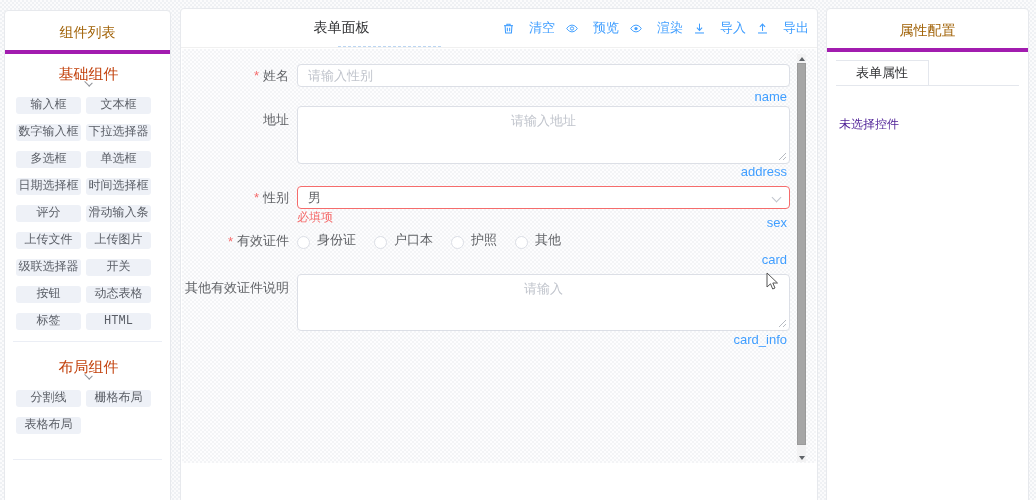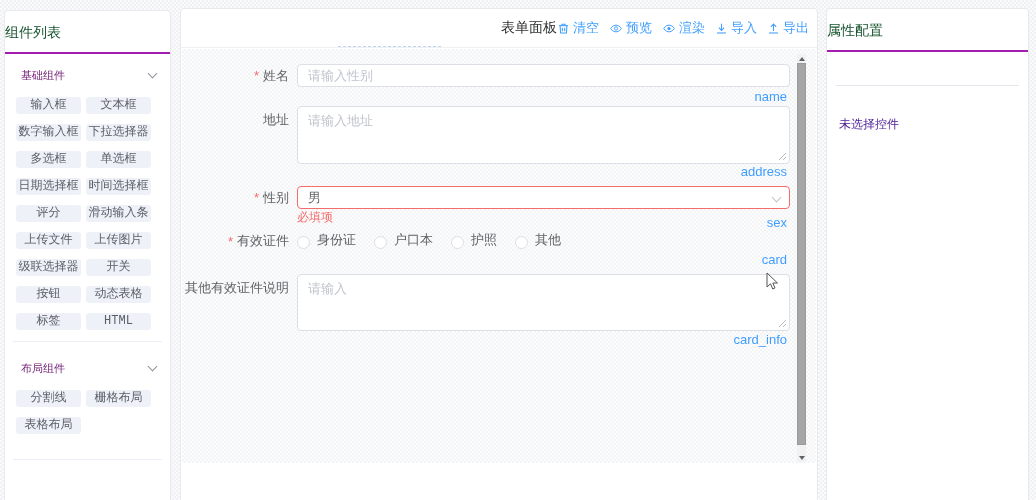--- a/index.html
+++ b/index.html
@@ -5,59 +5,59 @@
   * { margin:0; padding:0; box-sizing:border-box; }
   html,body { width:1036px; height:500px; overflow:hidden; }
   body {
     font-family:"Liberation Sans","DejaVu Sans",sans-serif;
     background-color:#fafbfc;
     background-image:conic-gradient(#eff1f4 25%, #fbfbfc 0 50%, #eff1f4 0 75%, #fbfbfc 0);
     background-size:4px 4px;
     position:relative; color:#303133;
   }
   .panel { position:absolute; background:#fff; border:1px solid #e7e9ed; border-radius:4px; }
-  .panel-title { height:43px; line-height:43px; text-align:left; font-size:14px; color:#14532d; border-bottom:2px solid #a21caf; }
+  .panel-title { height:43px; line-height:43px; text-align:center; font-size:14px; color:#a16207; border-bottom:4px solid #a21caf; }
 
   
   #left-panel  { left:4px;  top:10px; width:167px; height:540px; }
   .section-head { display:flex; align-items:center; justify-content:space-between;
-                  padding:0 14px 0 16px; height:20px; margin-top:11px; font-size:11px; color:#701a75; cursor:pointer; }
+                  padding:0 14px 0 16px; height:20px; margin-top:11px; font-size:15px; color:#c2410c; cursor:pointer;flex-direction:column; }
   .chev { width:7px; height:7px; border-right:1px solid #909399; border-bottom:1px solid #909399;
           transform:rotate(45deg); margin-top:-4px; }
   .comp-grid { display:grid; grid-template-columns:65px 65px; gap:10px 5px; padding-left:11px; margin-top:12px;font-family:Liberation Mono, monospace; }
   .comp-btn { height:17px; line-height:17px; text-align:center; font-size:12px; color:#5a5e66;
               background:#eef1f7; border-radius:3px; cursor:pointer; white-space:nowrap; overflow:hidden; }
   .side-divider { border-top:1px solid #ebeef5; margin:11px 8px 0 8px; }
   .side-divider2 { border-top:1px solid #ebeef5; margin:25px 8px 0 8px; }
   .section-head.second { margin-top:16px;align-items:center; }
 
   
   #center-panel { left:180px; top:8px; width:638px; height:552px; }
   .center-header { position:relative; height:39px; border-bottom:1px solid #f0f0f0; display:flex; align-items:center; padding-right:8px; }
-  .center-title { flex:1; text-align:right; font-size:14px; color:#303133; }
+  .center-title { flex:1; text-align:center; font-size:14px; color:#303133; }
   .title-underline { position:absolute; left:157px; top:37px; width:103px; border-bottom:1px dashed #bcd6f2; }
   .toolbar { display:flex; align-items:center; gap:10px; }
-  .tool-btn { display:flex; align-items:center; gap:3px; font-size:13px; color:#409eff; background:none; border:none; cursor:pointer; font-family:inherit; }
+  .tool-btn { display:flex; align-items:center; gap:14px; font-size:13px; color:#409eff; background:none; border:none; cursor:pointer; font-family:inherit; }
   .tool-btn svg { display:block; }
 
   .scroll-area { position:absolute; left:1px; right:1px; top:40px; height:414px;
     background-color:#fcfcfd;
     background-image:conic-gradient(#f3f4f6 25%, #fdfdfe 0 50%, #f3f4f6 0 75%, #fdfdfe 0);
     background-size:4px 4px; overflow:hidden; }
 
   .form-row { position:absolute; left:0; width:608px; display:flex; }
   .form-label { width:115px; padding-right:8px; display:flex; justify-content:flex-end; align-items:center;
                 font-size:13px; color:#606266; white-space:nowrap; }
   .form-label.top { align-items:flex-start; padding-top:5px; }
   .star { color:#f56c6c; margin-right:4px; }
   .ctrl { flex:1; position:relative; }
   .text-input { width:100%; height:23px; border:1px solid #dcdfe6; border-radius:4px; padding:0 10px;
                 font-size:13px; color:#000000; background:#fff; font-family:inherit; outline:none; }
   .text-area { width:100%; border:1px solid #dcdfe6; border-radius:4px; padding:5px 10px; resize:none;
-               font-size:13px; color:#606266; background:#fff; font-family:inherit; outline:none; display:block; }
+               font-size:13px; color:#606266; background:#fff; font-family:inherit; outline:none; display:block;text-align:center; }
   ::placeholder { color:#c0c4cc; opacity:1; }
   .resize-grip { position:absolute; right:3px; bottom:3px; width:9px; height:9px; pointer-events:none; }
   .select-box { height:23px; border:1px solid #f56c6c; border-radius:4px; background:#fff;
                 display:flex; align-items:center; padding:0 24px 0 10px; font-size:13px; color:#606266; cursor:pointer; }
   .select-chev { position:absolute; right:10px; top:8px; width:7px; height:7px;
                  border-right:1px solid #c0c4cc; border-bottom:1px solid #c0c4cc; transform:rotate(45deg); }
   .radio-group { display:flex; align-items:center; height:16px; }
   .radio-item { display:flex; align-items:flex-end; margin-right:18px; cursor:pointer; }
   .radio-circle { width:13px; height:13px; border:1px solid #dcdfe6; border-radius:50%; background:#fff; margin-right:7px; flex:none; }
   .radio-text { font-size:13px; color:#606266; }
@@ -287,15 +287,16 @@
 
     <svg class="cursor-pointer" width="13" height="19" viewBox="0 0 13 19">
       <path d="M1 1 L1 15 L4.5 11.8 L6.7 17 L9 16 L6.8 11 L11.5 11 Z" fill="#fff" stroke="#555" stroke-width="1"></path>
     </svg>
   </div>
 </main>
 
 <aside id="right-panel" class="panel">
   <div class="panel-title">属性配置</div>
   <div class="tabs-bar">
+    <div class="tab inactive">表单属性</div>
   </div>
   <div class="empty-text">未选择控件</div>
 </aside>
 
 </body></html>

